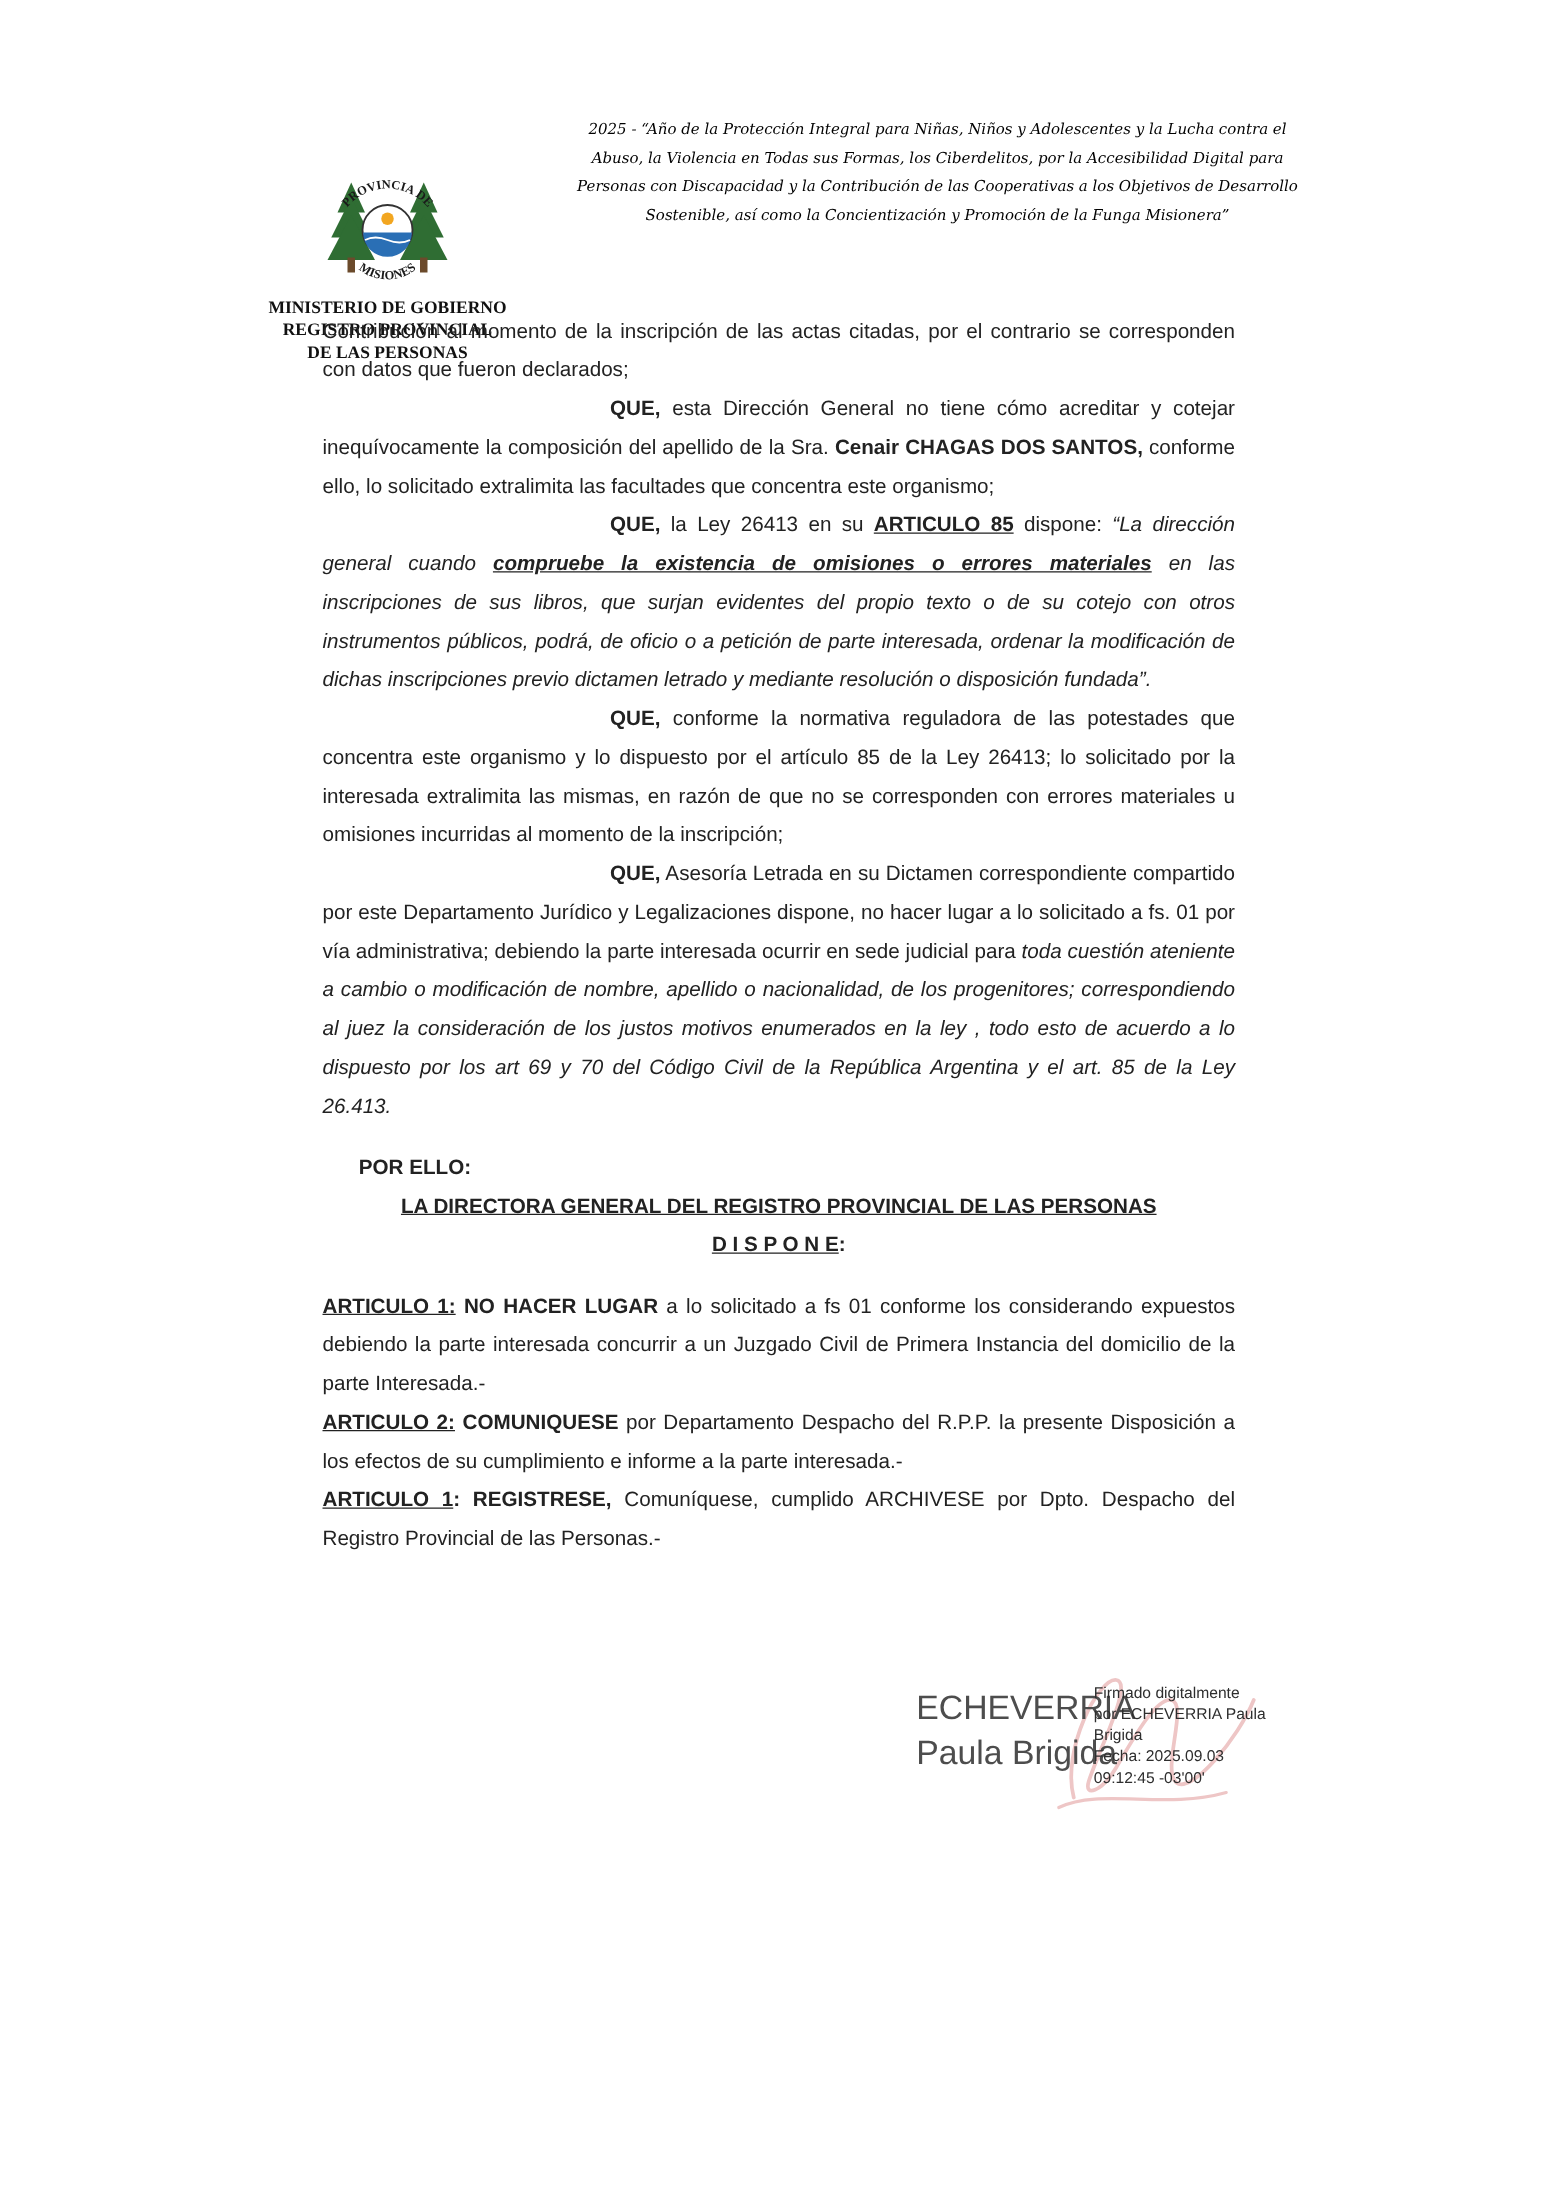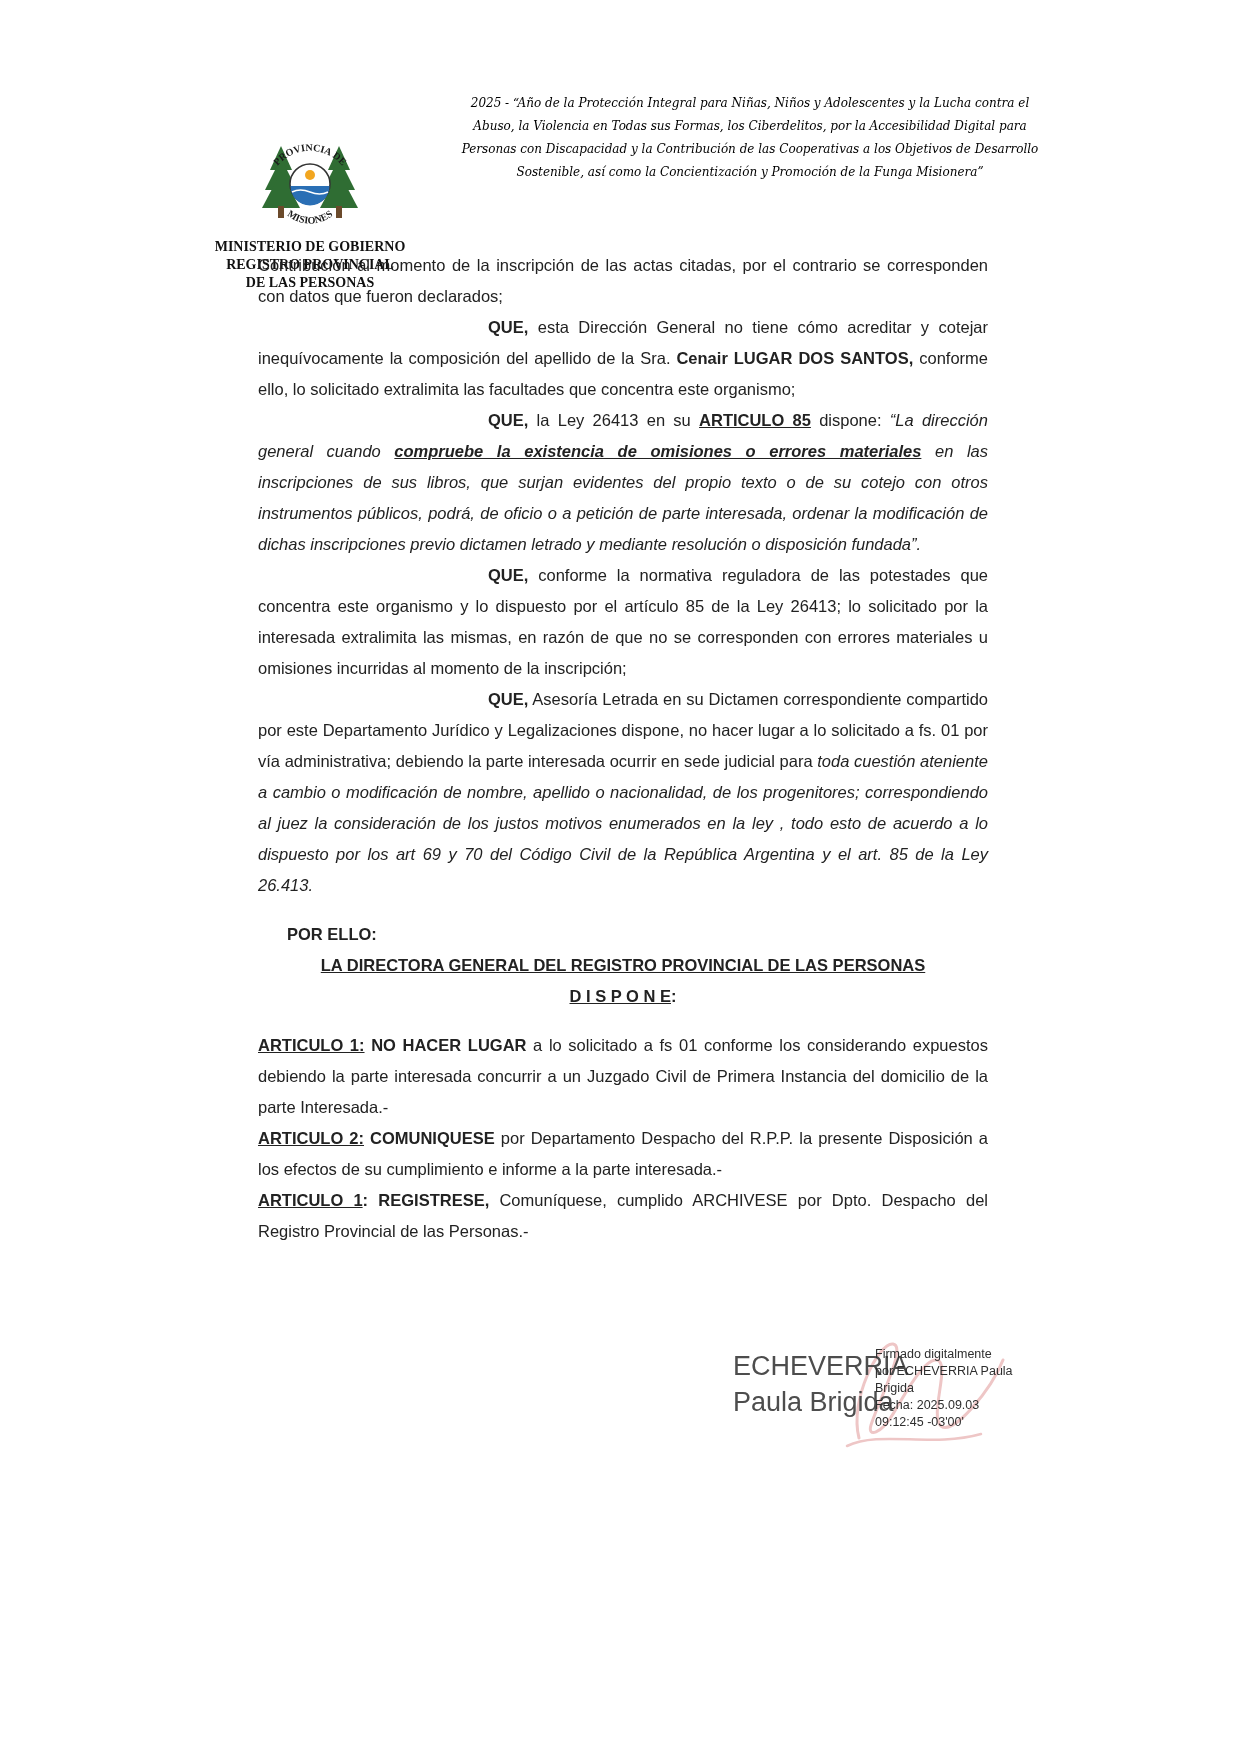--- a/index.html
+++ b/index.html
@@ -135,21 +135,21 @@
   <div class="ministry">
     <div>MINISTERIO DE GOBIERNO</div>
     <div>REGISTRO PROVINCIAL</div>
     <div>DE LAS PERSONAS</div>
   </div>
 
   <div class="quote">2025 - “Año de la Protección Integral para Niñas, Niños y Adolescentes y la Lucha contra el Abuso, la Violencia en Todas sus Formas, los Ciberdelitos, por la Accesibilidad Digital para Personas con Discapacidad y la Contribución de las Cooperativas a los Objetivos de Desarrollo Sostenible, así como la Concientización y Promoción de la Funga Misionera”</div>
 
   <div class="doc-body">
       <p class="para align-justify"><span>Contribución al momento de la inscripción de las actas citadas, por el contrario se corresponden con datos que fueron declarados;</span></p>
-      <p class="para align-justify" style="text-indent: 230px;"><span class="b">QUE,</span><span> esta Dirección General no tiene cómo acreditar y cotejar inequívocamente la composición del apellido de la Sra. </span><span class="b">Cenair LUGAR DOS SANTOS,</span><span> conforme ello, lo solicitado extralimita las facultades que concentra este organismo;</span></p>
+      <p class="para align-justify" style="text-indent: 230px;"><span class="b">QUE,</span><span> esta Dirección General no tiene cómo acreditar y cotejar inequívocamente la composición del apellido de la Sra. </span><span class="b">Cenair CHAGAS DOS SANTOS,</span><span> conforme ello, lo solicitado extralimita las facultades que concentra este organismo;</span></p>
       <p class="para align-justify" style="text-indent: 230px;"><span class="b">QUE,</span><span> la Ley 26413 en su </span><span class="b u">ARTICULO 85</span><span> dispone: </span><span class="i">“La dirección general cuando </span><span class="b i u">compruebe la existencia de omisiones o errores materiales</span><span class="i"> en las inscripciones de sus libros, que surjan evidentes del propio texto o de su cotejo con otros instrumentos públicos, podrá, de oficio o a petición de parte interesada, ordenar la modificación de dichas inscripciones previo dictamen letrado y mediante resolución o disposición fundada”.</span></p>
       <p class="para align-justify" style="text-indent: 230px;"><span class="b">QUE,</span><span> conforme la normativa reguladora de las potestades que concentra este organismo y lo dispuesto por el artículo 85 de la Ley 26413; lo solicitado por la interesada extralimita las mismas, en razón de que no se corresponden con errores materiales u omisiones incurridas al momento de la inscripción;</span></p>
       <p class="para align-justify" style="text-indent: 230px;"><span class="b">QUE,</span><span> Asesoría Letrada en su Dictamen correspondiente compartido por este Departamento Jurídico y Legalizaciones dispone, no hacer lugar a lo solicitado a fs. 01 por vía administrativa; debiendo la parte interesada ocurrir en sede judicial para </span><span class="i">toda cuestión ateniente a cambio o modificación de nombre, apellido o nacionalidad, de los progenitores; correspondiendo al juez la consideración de los justos motivos enumerados en la ley , todo esto de acuerdo a lo dispuesto por los art 69 y 70 del Código Civil de la República Argentina y el art. 85 de la Ley 26.413.</span></p>
       <p class="para align-left" style="margin-top: 18px;"><span class="b">POR ELLO:</span></p>
       <p class="para align-center"><span class="b u">LA  DIRECTORA GENERAL DEL REGISTRO PROVINCIAL DE LAS PERSONAS</span></p>
       <p class="para align-center"><span class="b u">D I S P O N E</span><span class="b">:</span></p>
       <p class="para align-justify" style="margin-top: 18px;"><span class="b u">ARTICULO  1:</span><span class="b"> NO HACER LUGAR</span><span> a lo solicitado  a  fs 01 conforme los considerando expuestos debiendo  la  parte interesada concurrir a un Juzgado Civil de Primera Instancia del domicilio de la parte Interesada.-</span></p>
       <p class="para align-justify"><span class="b u">ARTICULO 2:</span><span class="b"> COMUNIQUESE</span><span> por  Departamento   Despacho del   R.P.P.  la presente Disposición a los efectos de su cumplimiento e informe a la parte interesada.-</span></p>
       <p class="para align-justify"><span class="b u">ARTICULO 1</span><span class="b">: </span><span class="b">REGISTRESE,</span><span> Comuníquese,  cumplido   ARCHIVESE  por  Dpto. Despacho   del Registro Provincial de las Personas.-</span></p>
     </div>

